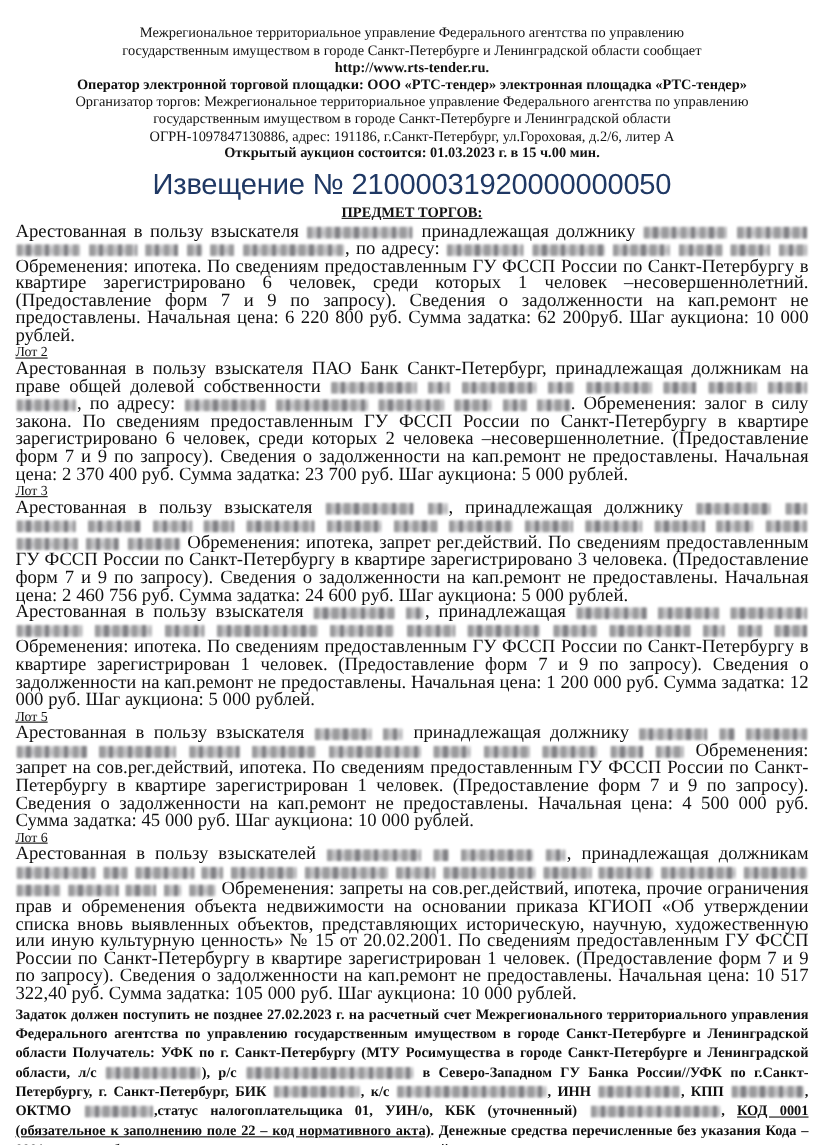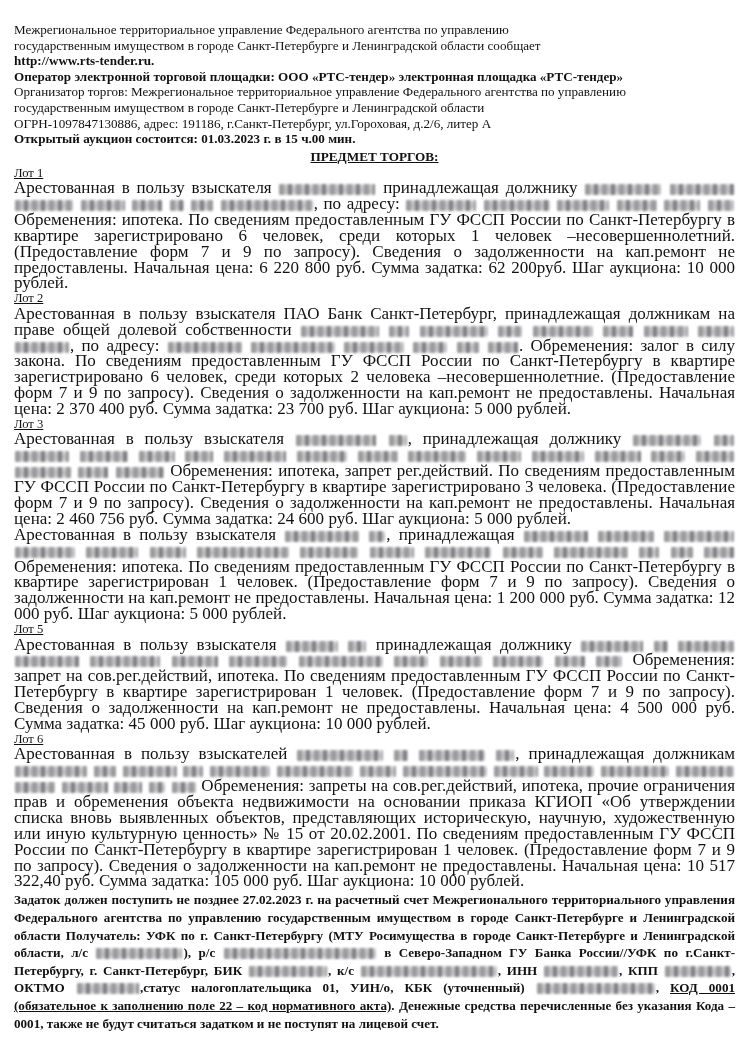--- a/index.html
+++ b/index.html
@@ -19,20 +19,21 @@
   .page {
     width: 750px;
     height: 1041px;
     box-sizing: border-box;
     padding: 22px 15px 0 14px;
     position: relative;
   }
 
   
   .hdr {
+    text-align: center;
     font-size: 13.1px;
     line-height: 15.6px;
   }
   .hdr-line { white-space: normal; }
   .b { font-weight: bold; }
 
   .subject {
     text-align: center;
     font-weight: bold;
     font-size: 13.2px;
@@ -112,27 +113,27 @@
     <div class="hdr-line">Межрегиональное территориальное управление Федерального агентства по управлению</div>
     <div class="hdr-line">государственным имуществом в городе Санкт-Петербурге и Ленинградской области сообщает</div>
     <div class="hdr-line b">http://www.rts-tender.ru.</div>
     <div class="hdr-line b">Оператор электронной торговой площадки: ООО «РТС-тендер» электронная площадка «РТС-тендер»</div>
     <div class="hdr-line">Организатор торгов: Межрегиональное территориальное управление Федерального агентства по управлению</div>
     <div class="hdr-line">государственным имуществом в городе Санкт-Петербурге и Ленинградской области</div>
     <div class="hdr-line">ОГРН-1097847130886, адрес: 191186, г.Санкт-Петербург, ул.Гороховая, д.2/6, литер А</div>
     <div class="hdr-line b">Открытый аукцион состоится: 01.03.2023 г. в 15 ч.00 мин.</div>
   </div>
 
+  <div class="notice-title" style="color: rgb(31, 56, 100);">Извещение № 21000031920000000050</div>
 
   <div class="subject"><span>ПРЕДМЕТ ТОРГОВ:</span></div>
 
   <div class="lots">
 
     <div class="lot">
-      <div class="lot-label">Лот 1</div>
       <div class="lot-body"><span>Арестованная в пользу взыскателя</span> <span class="rd" style="width:96px"></span> <span>принадлежащая должнику</span> <span class="rd" style="width:76px"></span> <span class="rd" style="width:64px"></span> <span class="rd" style="width:58px"></span> <span class="rd" style="width:44px"></span> <span class="rd" style="width:30px"></span> <span class="rd" style="width:14px"></span> <span class="rd" style="width:22px"></span> <span class="rd" style="width:92px"></span><span>, по адресу:</span> <span class="rd" style="width:70px"></span> <span class="rd" style="width:66px"></span> <span class="rd" style="width:52px"></span> <span class="rd" style="width:40px"></span> <span class="rd" style="width:36px"></span> <span class="rd" style="width:26px"></span> <span>Обременения: ипотека. По сведениям предоставленным ГУ ФССП России по Санкт-Петербургу в квартире зарегистрировано 6 человек, среди которых 1 человек –несовершеннолетний. (Предоставление форм 7 и 9 по запросу). Сведения о задолженности на кап.ремонт не предоставлены. Начальная цена: 6 220 800 руб. Сумма задатка: 62 200руб. Шаг аукциона: 10 000 рублей.</span></div>
     </div>
 
     <div class="lot">
       <div class="lot-label">Лот 2</div>
       <div class="lot-body"><span>Арестованная в пользу взыскателя ПАО Банк Санкт-Петербург,  принадлежащая должникам на праве общей долевой собственности</span> <span class="rd" style="width:78px"></span> <span class="rd" style="width:20px"></span> <span class="rd" style="width:68px"></span> <span class="rd" style="width:24px"></span> <span class="rd" style="width:60px"></span> <span class="rd" style="width:30px"></span> <span class="rd" style="width:44px"></span> <span class="rd" style="width:36px"></span> <span class="rd" style="width:54px"></span><span>, по адресу:</span> <span class="rd" style="width:74px"></span> <span class="rd" style="width:84px"></span> <span class="rd" style="width:60px"></span> <span class="rd" style="width:34px"></span> <span class="rd" style="width:22px"></span> <span class="rd" style="width:30px"></span><span>. Обременения: залог в силу закона. По сведениям предоставленным ГУ ФССП России по Санкт-Петербургу в квартире зарегистрировано 6 человек, среди которых 2 человека –несовершеннолетние.  (Предоставление форм 7 и 9 по запросу). Сведения о задолженности на кап.ремонт не предоставлены. Начальная цена: 2 370 400 руб. Сумма задатка:  23 700 руб. Шаг аукциона: 5 000 рублей.</span></div>
     </div>
 
     <div class="lot">
       <div class="lot-label">Лот 3</div>

